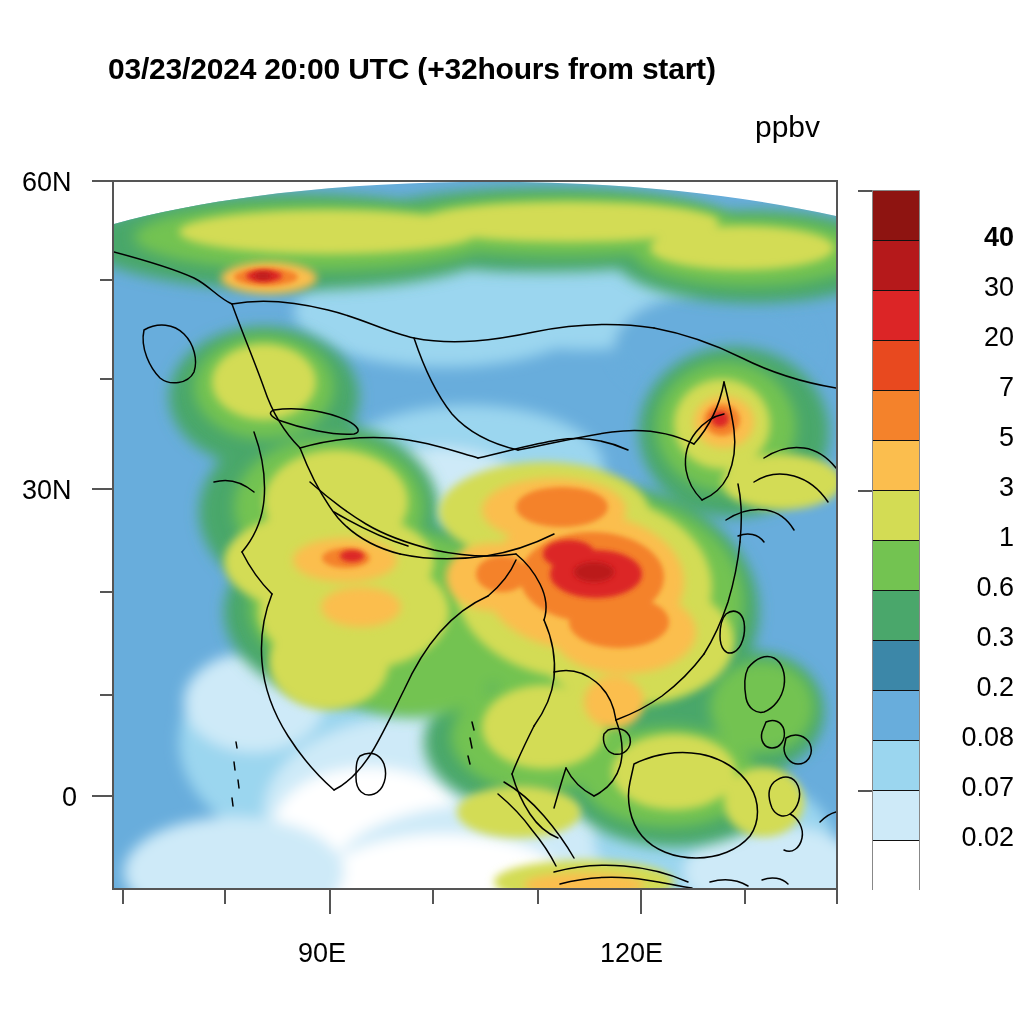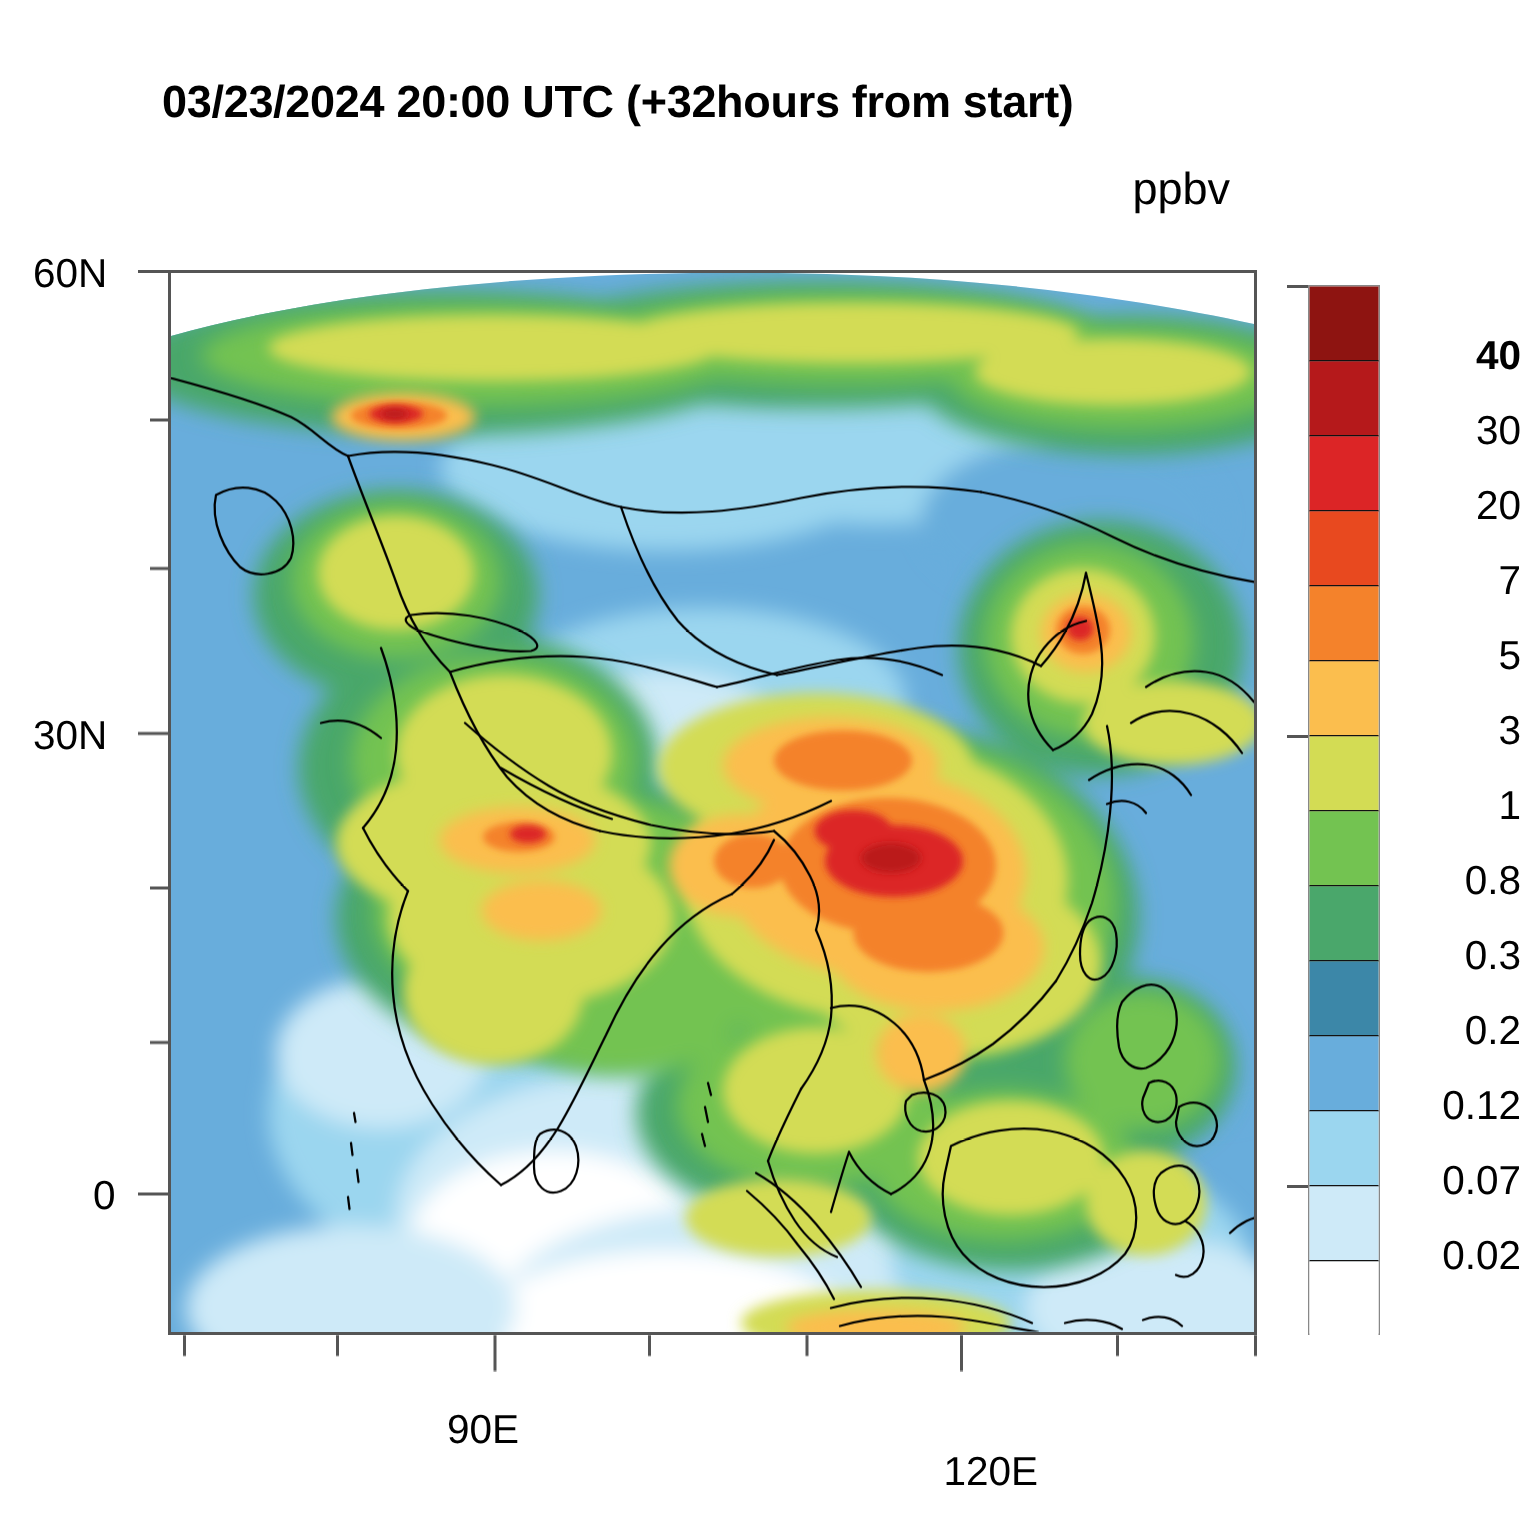--- a/index.html
+++ b/index.html
@@ -302,21 +302,21 @@
   <div class="tick" style="left:122px;top:890px;width:2px;height:14px;"></div>
   <div class="tick" style="left:224px;top:890px;width:2px;height:14px;"></div>
   <div class="tick" style="left:329px;top:890px;width:2px;height:24px;"></div>
   <div class="tick" style="left:432px;top:890px;width:2px;height:14px;"></div>
   <div class="tick" style="left:537px;top:890px;width:2px;height:14px;"></div>
   <div class="tick" style="left:640px;top:890px;width:2px;height:24px;"></div>
   <div class="tick" style="left:744px;top:890px;width:2px;height:14px;"></div>
   <div class="tick" style="left:836px;top:890px;width:2px;height:14px;"></div>
 
   <div class="axlab" style="left:298px;top:938px;">90E</div>
-  <div class="axlab" style="left:629px;top:938px;margin-top:28px;">120E</div>
+  <div class="axlab" style="left:600px;top:938px;">120E</div>
 
 
   <div id="cbar">
       <div class="cband" title="&gt;40" style="height: 50px; background: rgb(142, 20, 17);"></div>
       <div class="cband" title="30-40" style="height: 50px; background: rgb(181, 25, 27);"></div>
       <div class="cband" title="20-30" style="height: 50px; background: rgb(220, 37, 38);"></div>
       <div class="cband" title="10-20" style="height: 50px; background: rgb(232, 73, 31);"></div>
       <div class="cband" title="5-10" style="height: 50px; background: rgb(244, 130, 43);"></div>
       <div class="cband" title="3-5" style="height: 50px; background: rgb(251, 190, 78);"></div>
       <div class="cband" title="1-3" style="height: 50px; background: rgb(211, 220, 84);"></div>
@@ -334,21 +334,21 @@
   <div class="tick" style="left:858px;top:790px;width:14px;height:2px;"></div>
 
   <div id="cblabels">
       <div class="cblab" style="left: 928px; top: 222px; font-weight: bold;">40</div>
       <div class="cblab" style="left: 928px; top: 272px;">30</div>
       <div class="cblab" style="left: 928px; top: 322px;">20</div>
       <div class="cblab" style="left: 928px; top: 372px;">7</div>
       <div class="cblab" style="left: 928px; top: 422px;">5</div>
       <div class="cblab" style="left: 928px; top: 472px;">3</div>
       <div class="cblab" style="left: 928px; top: 522px;">1</div>
-      <div class="cblab" style="left: 928px; top: 572px;">0.8</div>
+      <div class="cblab" style="left: 928px; top: 572px;">0.6</div>
       <div class="cblab" style="left: 928px; top: 622px;">0.3</div>
       <div class="cblab" style="left: 928px; top: 672px;">0.2</div>
-      <div class="cblab" style="left: 928px; top: 722px;">0.12</div>
+      <div class="cblab" style="left: 928px; top: 722px;">0.08</div>
       <div class="cblab" style="left: 928px; top: 772px;">0.07</div>
       <div class="cblab" style="left: 928px; top: 822px;">0.02</div>
     </div>
 
 </div>
 
 </body></html>

